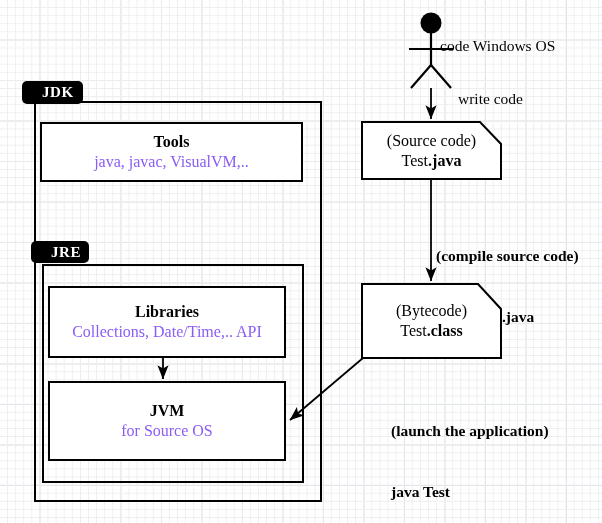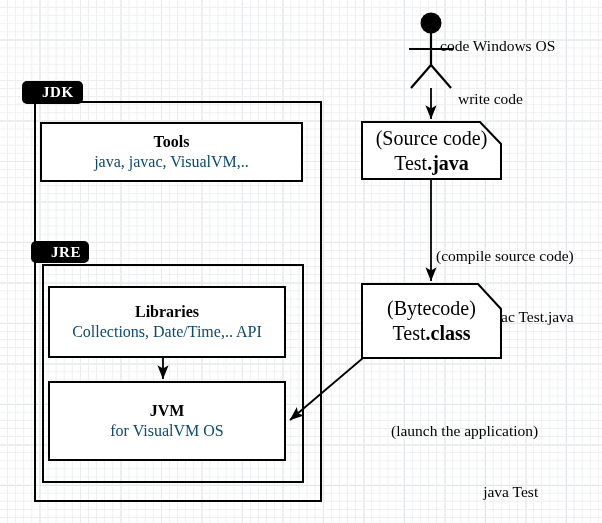--- a/index.html
+++ b/index.html
@@ -69,21 +69,21 @@
     justify-content: center;
     line-height: 1.22;
   }
   .unit .t1 {
     font-weight: bold;
     font-size: 16px;
     color: #000;
   }
   .unit .t2 {
     font-size: 16px;
-    color: #0c4a6e;
+    color: #8b5cf6;
   }
 
   
   .doc {
     position: absolute;
   }
   .doc svg {
     position: absolute;
     left: 0;
     top: 0;
@@ -93,34 +93,34 @@
     position: absolute;
     left: 0;
     top: 0;
     width: 100%;
     height: 100%;
     display: flex;
     flex-direction: column;
     align-items: center;
     justify-content: center;
     line-height: 1.25;
-    font-size: 20px;
+    font-size: 16px;
   }
   .doc .doctext .l2 { white-space: pre; }
   .doc .doctext .l2 b { font-weight: bold; margin-top: 32px; }
 
   
   .lbl {
     position: absolute;
     font-size: 15.5px;
     color: #000000;
     white-space: pre;
     line-height: 1.3;
   }
-  .lbl.center { text-align: right; }
+  .lbl.center { text-align: left; font-weight: bold; }
 
   
   #overlay {
     position: absolute;
     left: 0;
     top: 0;
     width: 602px;
     height: 523px;
     pointer-events: none;
   }
@@ -169,21 +169,21 @@
     <span>JRE</span>
   </div>
 
   <div class="unit" style="left:48px; top:286px; width:238px; height:72px;text-align:center;">
     <span class="t1">Libraries</span>
     <span class="t2">Collections, Date/Time,.. API</span>
   </div>
 
   <div class="unit" style="left:48px; top:381px; width:238px; height:80px;">
     <span class="t1">JVM</span>
-    <span class="t2">for VisualVM OS</span>
+    <span class="t2">for Source OS</span>
   </div>
 
   <div class="lbl" style="left:440px; top:36px;">code Windows OS</div>
 
   <div class="lbl" style="left:458px; top:89px;">write code</div>
 
   <div class="lbl center" style="left:436px; top:206px;">
     <div>(compile source code)</div>
     <div>javac Test.java</div>
   </div>

